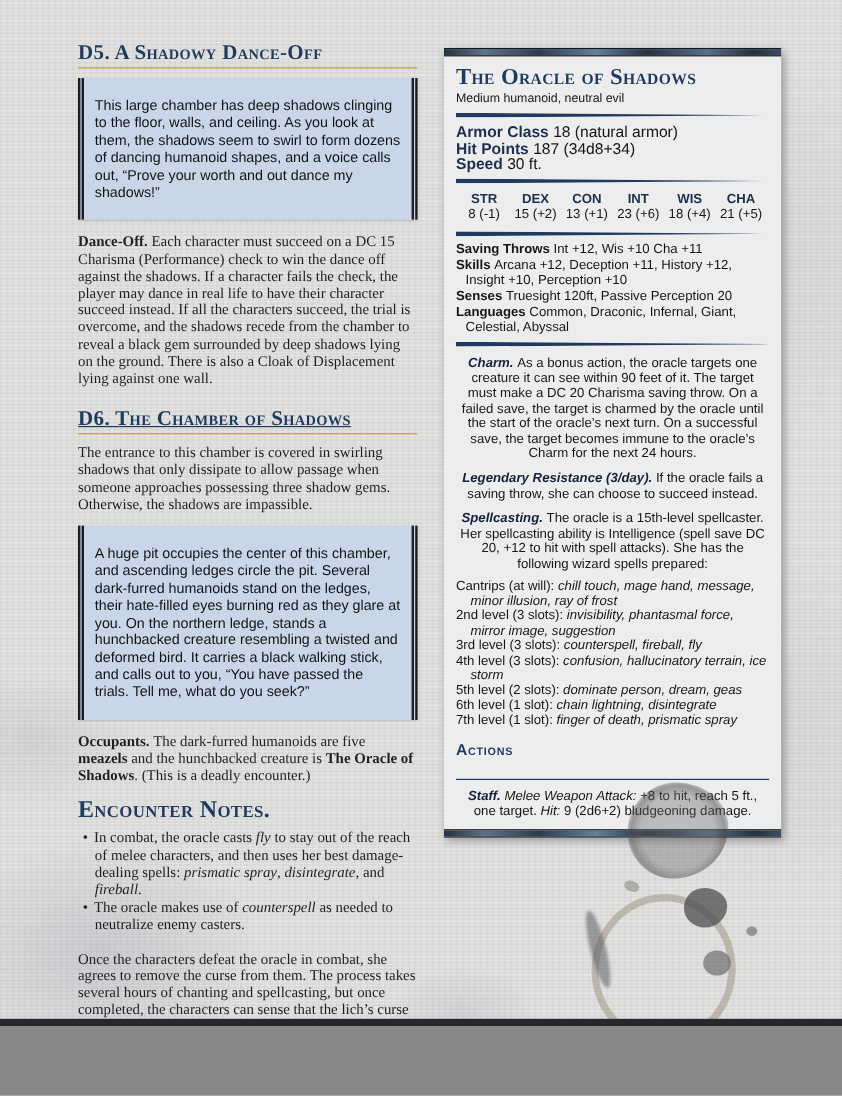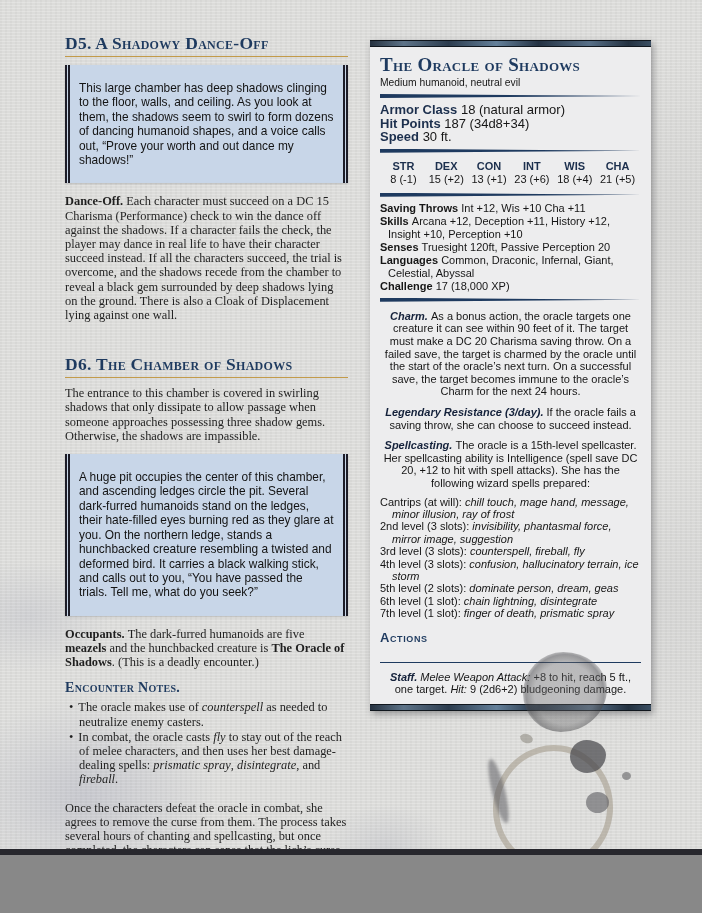--- a/index.html
+++ b/index.html
@@ -17,30 +17,30 @@
       radial-gradient(ellipse 90px 60px at 55% 99%, rgba(120,125,150,.14), transparent 70%),
       radial-gradient(ellipse 300px 220px at 88% 25%, rgba(150,150,150,.12), transparent 75%),
       radial-gradient(ellipse 260px 200px at 92% 70%, rgba(140,140,145,.10), transparent 75%),
       repeating-linear-gradient(0deg, rgba(255,255,255,.22) 0 1px, transparent 1px 3px),
       repeating-linear-gradient(90deg, rgba(170,170,168,.10) 0 2px, transparent 2px 5px);
   }
   
   .left-col{position:absolute;left:65px;top:33px;width:283px;color:var(--text);}
   h1.sec{font-size:17.5px;font-variant:small-caps;font-weight:700;color:var(--navy);
     letter-spacing:.3px;border-bottom:1.5px solid var(--gold);padding-bottom:2px;margin-bottom:8px;}
-  h2.sub{font-size:14px;font-variant:small-caps;font-weight:700;color:var(--navy);
+  h2.sub{font-size:20px;font-variant:small-caps;font-weight:700;color:var(--navy);
     letter-spacing:.3px;margin:11px 0 4px;}
   p.body{font-size:12.4px;line-height:14.2px;text-align:left;margin-bottom:11px;}
   .readaloud{background:var(--box-bg);border-left:5px double #1d1d28;border-right:5px double #1d1d28;
     padding:16px 9px;margin-bottom:11px;box-shadow:0 1px 2px rgba(0,0,0,.15);}
   .readaloud p{font-family:"Liberation Sans", sans-serif;font-size:11.9px;line-height:14.4px;color:#131313;}
   ul.notes{list-style:none;margin:0 0 14px 4px;}
   ul.notes li{font-size:12.4px;line-height:14.2px;padding-left:10px;text-indent:-10px;margin-bottom:1px;}
   ul.notes li::before{content:"•";margin-right:5px;}
-  .mt-lg{margin-top:32px;}
+  .mt-lg{margin-top:16px;text-decoration:underline;}
   
   .statblock{position:absolute;left:370px;top:40px;width:281px;background:var(--sb-bg);
     box-shadow:2px 3px 7px rgba(40,40,45,.40);font-family:"Liberation Sans", sans-serif;color:#161616;}
   .sb-bar{height:7px;background:
      linear-gradient(90deg,#25313f 0%,#5d7388 12%,#2c3c4e 28%,#64809a 45%,#243243 60%,#587088 78%,#233140 92%,#3b4f63 100%);
      border-top:1px solid #10161d;border-bottom:1px solid #10161d;}
   .sb-inner{padding:7px 10px 8px;}
   .sb-title{font-family:"Liberation Serif", serif;font-variant:small-caps;font-weight:700;
     font-size:19px;color:var(--navy);letter-spacing:.3px;}
   .sb-sub{font-size:10.3px;margin:1px 0 6px;}
@@ -96,22 +96,22 @@
 
     <h1 class="sec mt-lg">D6. The Chamber of Shadows</h1>
     <p class="body">The entrance to this chamber is covered in swirling shadows that only dissipate to allow passage when someone approaches possessing three shadow gems. Otherwise, the shadows are impassible.</p>
     <div class="readaloud">
       <p>A huge pit occupies the center of this chamber, and ascending ledges circle the pit. Several dark-furred humanoids stand on the ledges, their hate-filled eyes burning red as they glare at you. On the northern ledge, stands a hunchbacked creature resembling a twisted and deformed bird. It carries a black walking stick, and calls out to you, “You have passed the trials. Tell me, what do you seek?”</p>
     </div>
     <p class="body"><span class="b">Occupants. </span><span>The dark-furred humanoids are five </span><span class="b">meazels</span><span> and the hunchbacked creature is </span><span class="b">The Oracle of Shadows</span><span>. (This is a deadly encounter.)</span></p>
 
     <h2 class="sub">Encounter Notes.</h2>
     <ul class="notes">
+      <li><span>In combat, the oracle casts </span><span class="i">fly</span><span> to stay out of the reach of melee characters, and then uses her best damage-dealing spells: </span><span class="i">prismatic spray</span><span>, </span><span class="i">disintegrate</span><span>, and </span><span class="i">fireball</span><span>.</span></li>
       <li><span>The oracle makes use of </span><span class="i">counterspell</span><span> as needed to neutralize enemy casters.</span></li>
-      <li><span>In combat, the oracle casts </span><span class="i">fly</span><span> to stay out of the reach of melee characters, and then uses her best damage-dealing spells: </span><span class="i">prismatic spray</span><span>, </span><span class="i">disintegrate</span><span>, and </span><span class="i">fireball</span><span>.</span></li>
     </ul>
 
     <p class="body">Once the characters defeat the oracle in combat, she agrees to remove the curse from them. The process takes several hours of chanting and spellcasting, but once completed, the characters can sense that the lich’s curse has been lifted from them.</p>
   </main>
 
   <aside class="statblock">
     <div class="sb-bar"></div>
     <div class="sb-inner">
       <div class="sb-title">The Oracle of Shadows</div>
       <div class="sb-sub">Medium humanoid, neutral evil</div>
@@ -144,21 +144,20 @@
         <div class="ab">
             <div class="ab-name">CHA</div>
             <div class="ab-val">21 (+5)</div>
           </div>
       </div>
       <div class="taper"></div>
       <p class="sb-attr"><span class="b">Saving Throws </span><span>Int +12, Wis +10 Cha +11</span></p>
       <p class="sb-attr"><span class="b">Skills </span><span>Arcana +12, Deception +11, History +12, Insight +10, Perception +10</span></p>
       <p class="sb-attr"><span class="b">Senses </span><span>Truesight 120ft, Passive Perception 20</span></p>
       <p class="sb-attr"><span class="b">Languages </span><span>Common, Draconic, Infernal, Giant, Celestial, Abyssal</span></p>
-      <p class="sb-attr"><span class="b">Challenge </span><span>17 (18,000 XP)</span></p>
       <div class="taper"></div>
       <p class="sb-trait"><span class="bi">Charm. </span><span>As a bonus action, the oracle targets one creature it can see within 90 feet of it. The target must make a DC 20 Charisma saving throw. On a failed save, the target is charmed by the oracle until the start of the oracle’s next turn. On a successful save, the target becomes immune to the oracle’s Charm for the next 24 hours.</span></p>
       <p class="sb-trait"><span class="bi">Legendary Resistance (3/day). </span><span>If the oracle fails a saving throw, she can choose to succeed instead.</span></p>
       <p class="sb-trait"><span class="bi">Spellcasting. </span><span>The oracle is a 15th-level spellcaster. Her spellcasting ability is Intelligence (spell save DC 20, +12 to hit with spell attacks). She has the following wizard spells prepared:</span></p>
       <div class="spells">
         <p class="spell-line"><span>Cantrips (at will): </span><span class="i">chill touch, mage hand, message, minor illusion, ray of frost</span></p>
         <p class="spell-line"><span>2nd level (3 slots): </span><span class="i">invisibility, phantasmal force, mirror image, suggestion</span></p>
         <p class="spell-line"><span>3rd level (3 slots): </span><span class="i">counterspell, fireball, fly</span></p>
         <p class="spell-line"><span>4th level (3 slots): </span><span class="i">confusion, hallucinatory terrain, ice storm</span></p>
         <p class="spell-line"><span>5th level (2 slots): </span><span class="i">dominate person, dream, geas</span></p>

